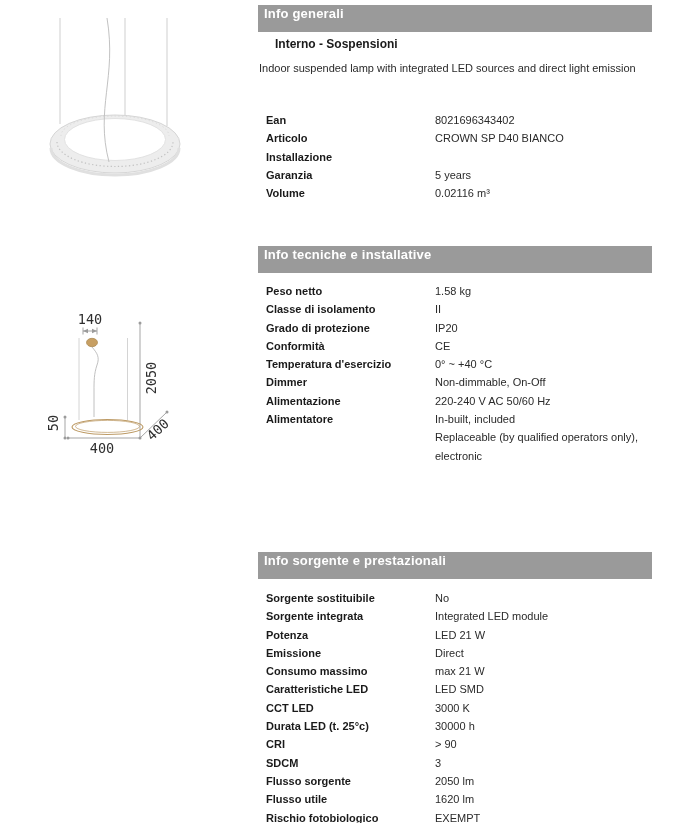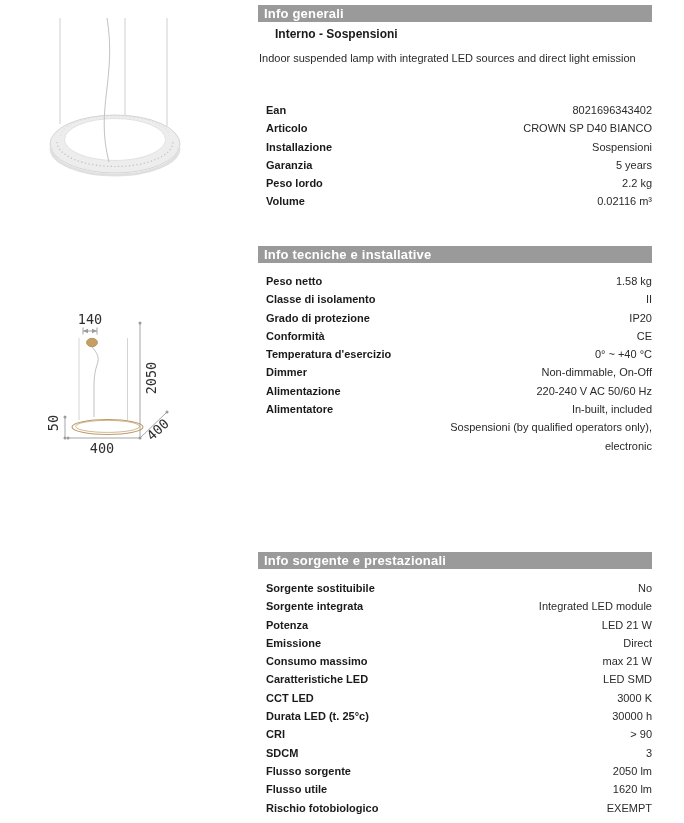--- a/index.html
+++ b/index.html
@@ -9,30 +9,30 @@
   }
   .photo{position:absolute;left:35px;top:8px;}
   .drawing{position:absolute;left:30px;top:293px;}
   .content{position:absolute;left:258px;top:0;width:394px;}
   .section{position:absolute;left:0;width:394px;}
   #sec-generali{top:5px;}
   #sec-tecniche{top:246px;}
   #sec-sorgente{top:552px;}
   .section-bar{
     background:#9a9a9a;color:#ffffff;font-weight:bold;font-size:13px;
-    height:17px;line-height:17px;padding-left:6px;letter-spacing:.2px;
+    height:27px;line-height:17px;padding-left:6px;letter-spacing:.2px;
   }
   .subtitle{font-size:12px;font-weight:bold;color:#1a1a1a;margin:5px 0 0 17px;line-height:14px;}
   .description{font-size:11px;color:#2a2a2a;margin:11px 0 0 1px;line-height:13px;}
   .spec-table{margin-top:36px;}
   #sec-tecniche .spec-table{margin-top:9px;}
   #sec-sorgente .spec-table{margin-top:10px;}
   .spec-row{display:flex;padding-left:8px;font-size:11px;line-height:18.3px;}
   .spec-label{width:169px;flex-shrink:0;font-weight:bold;color:#1a1a1a;}
-  .spec-value{flex:1;color:#2a2a2a;white-space:pre-line;text-align:right;}
+  .spec-value{flex:1;color:#2a2a2a;white-space:pre-line;}
   .dim-text{font-family:"DejaVu Sans Mono",monospace;font-size:13.5px;fill:#2e2e2e;}
 </style>
 </head>
 <body>
 
 <svg class="photo" width="215" height="200" viewBox="0 0 215 200">
   <g stroke="#c9c9c9" stroke-width="0.9">
     <line x1="25" y1="10" x2="25" y2="116"></line>
     <line x1="90" y1="10" x2="90" y2="107"></line>
     <line x1="132" y1="10" x2="132" y2="118"></line>
@@ -94,29 +94,24 @@
       <div class="spec-row">
         <div class="spec-label">Ean</div>
         <div class="spec-value">8021696343402</div>
       </div>
       <div class="spec-row">
         <div class="spec-label">Articolo</div>
         <div class="spec-value">CROWN SP D40 BIANCO</div>
       </div>
       <div class="spec-row">
         <div class="spec-label">Installazione</div>
-        <div class="spec-value">Sospensioni</div>
       </div>
       <div class="spec-row">
         <div class="spec-label">Garanzia</div>
         <div class="spec-value">5 years</div>
-      </div>
-      <div class="spec-row">
-        <div class="spec-label">Peso lordo</div>
-        <div class="spec-value">2.2 kg</div>
       </div>
       <div class="spec-row">
         <div class="spec-label">Volume</div>
         <div class="spec-value">0.02116 m³</div>
       </div>
     </div>
   </div>
 
   <div class="section" id="sec-tecniche">
     <div class="section-bar">Info tecniche e installative</div>
@@ -145,21 +140,21 @@
         <div class="spec-label">Dimmer</div>
         <div class="spec-value">Non-dimmable, On-Off</div>
       </div>
       <div class="spec-row">
         <div class="spec-label">Alimentazione</div>
         <div class="spec-value">220-240 V AC 50/60 Hz</div>
       </div>
       <div class="spec-row">
         <div class="spec-label">Alimentatore</div>
         <div class="spec-value">In-built, included
-Sospensioni (by qualified operators only),
+Replaceable (by qualified operators only),
 electronic</div>
       </div>
     </div>
   </div>
 
   <div class="section" id="sec-sorgente">
     <div class="section-bar">Info sorgente e prestazionali</div>
     <div class="spec-table">
       <div class="spec-row">
         <div class="spec-label">Sorgente sostituibile</div>

